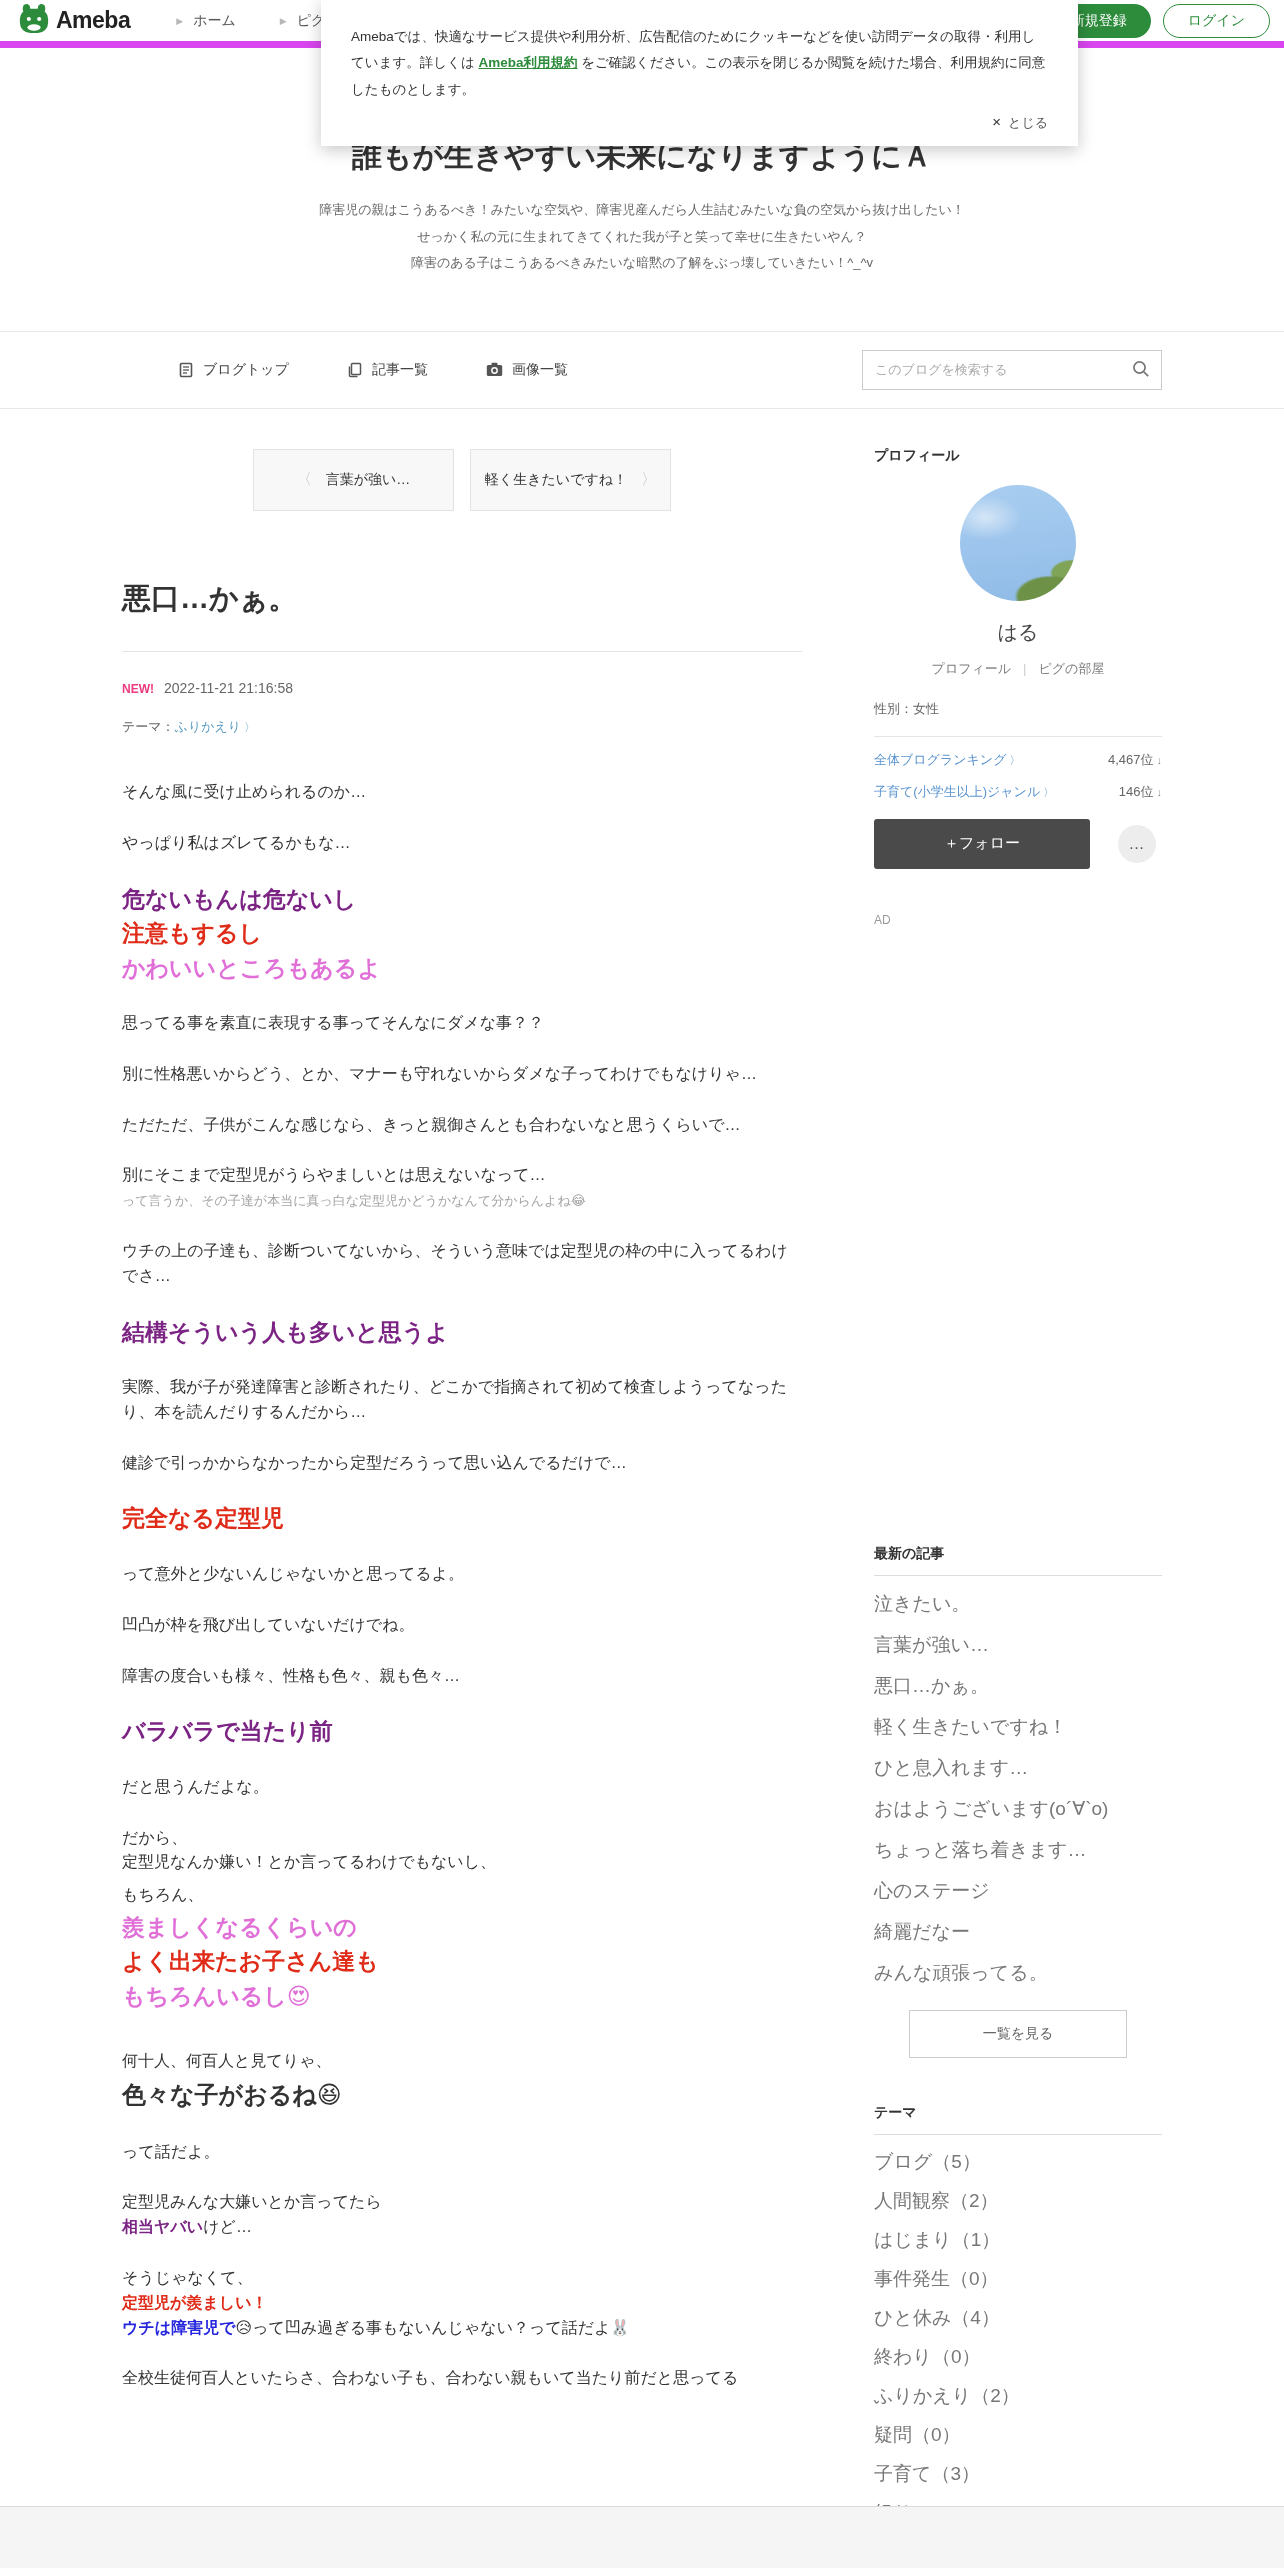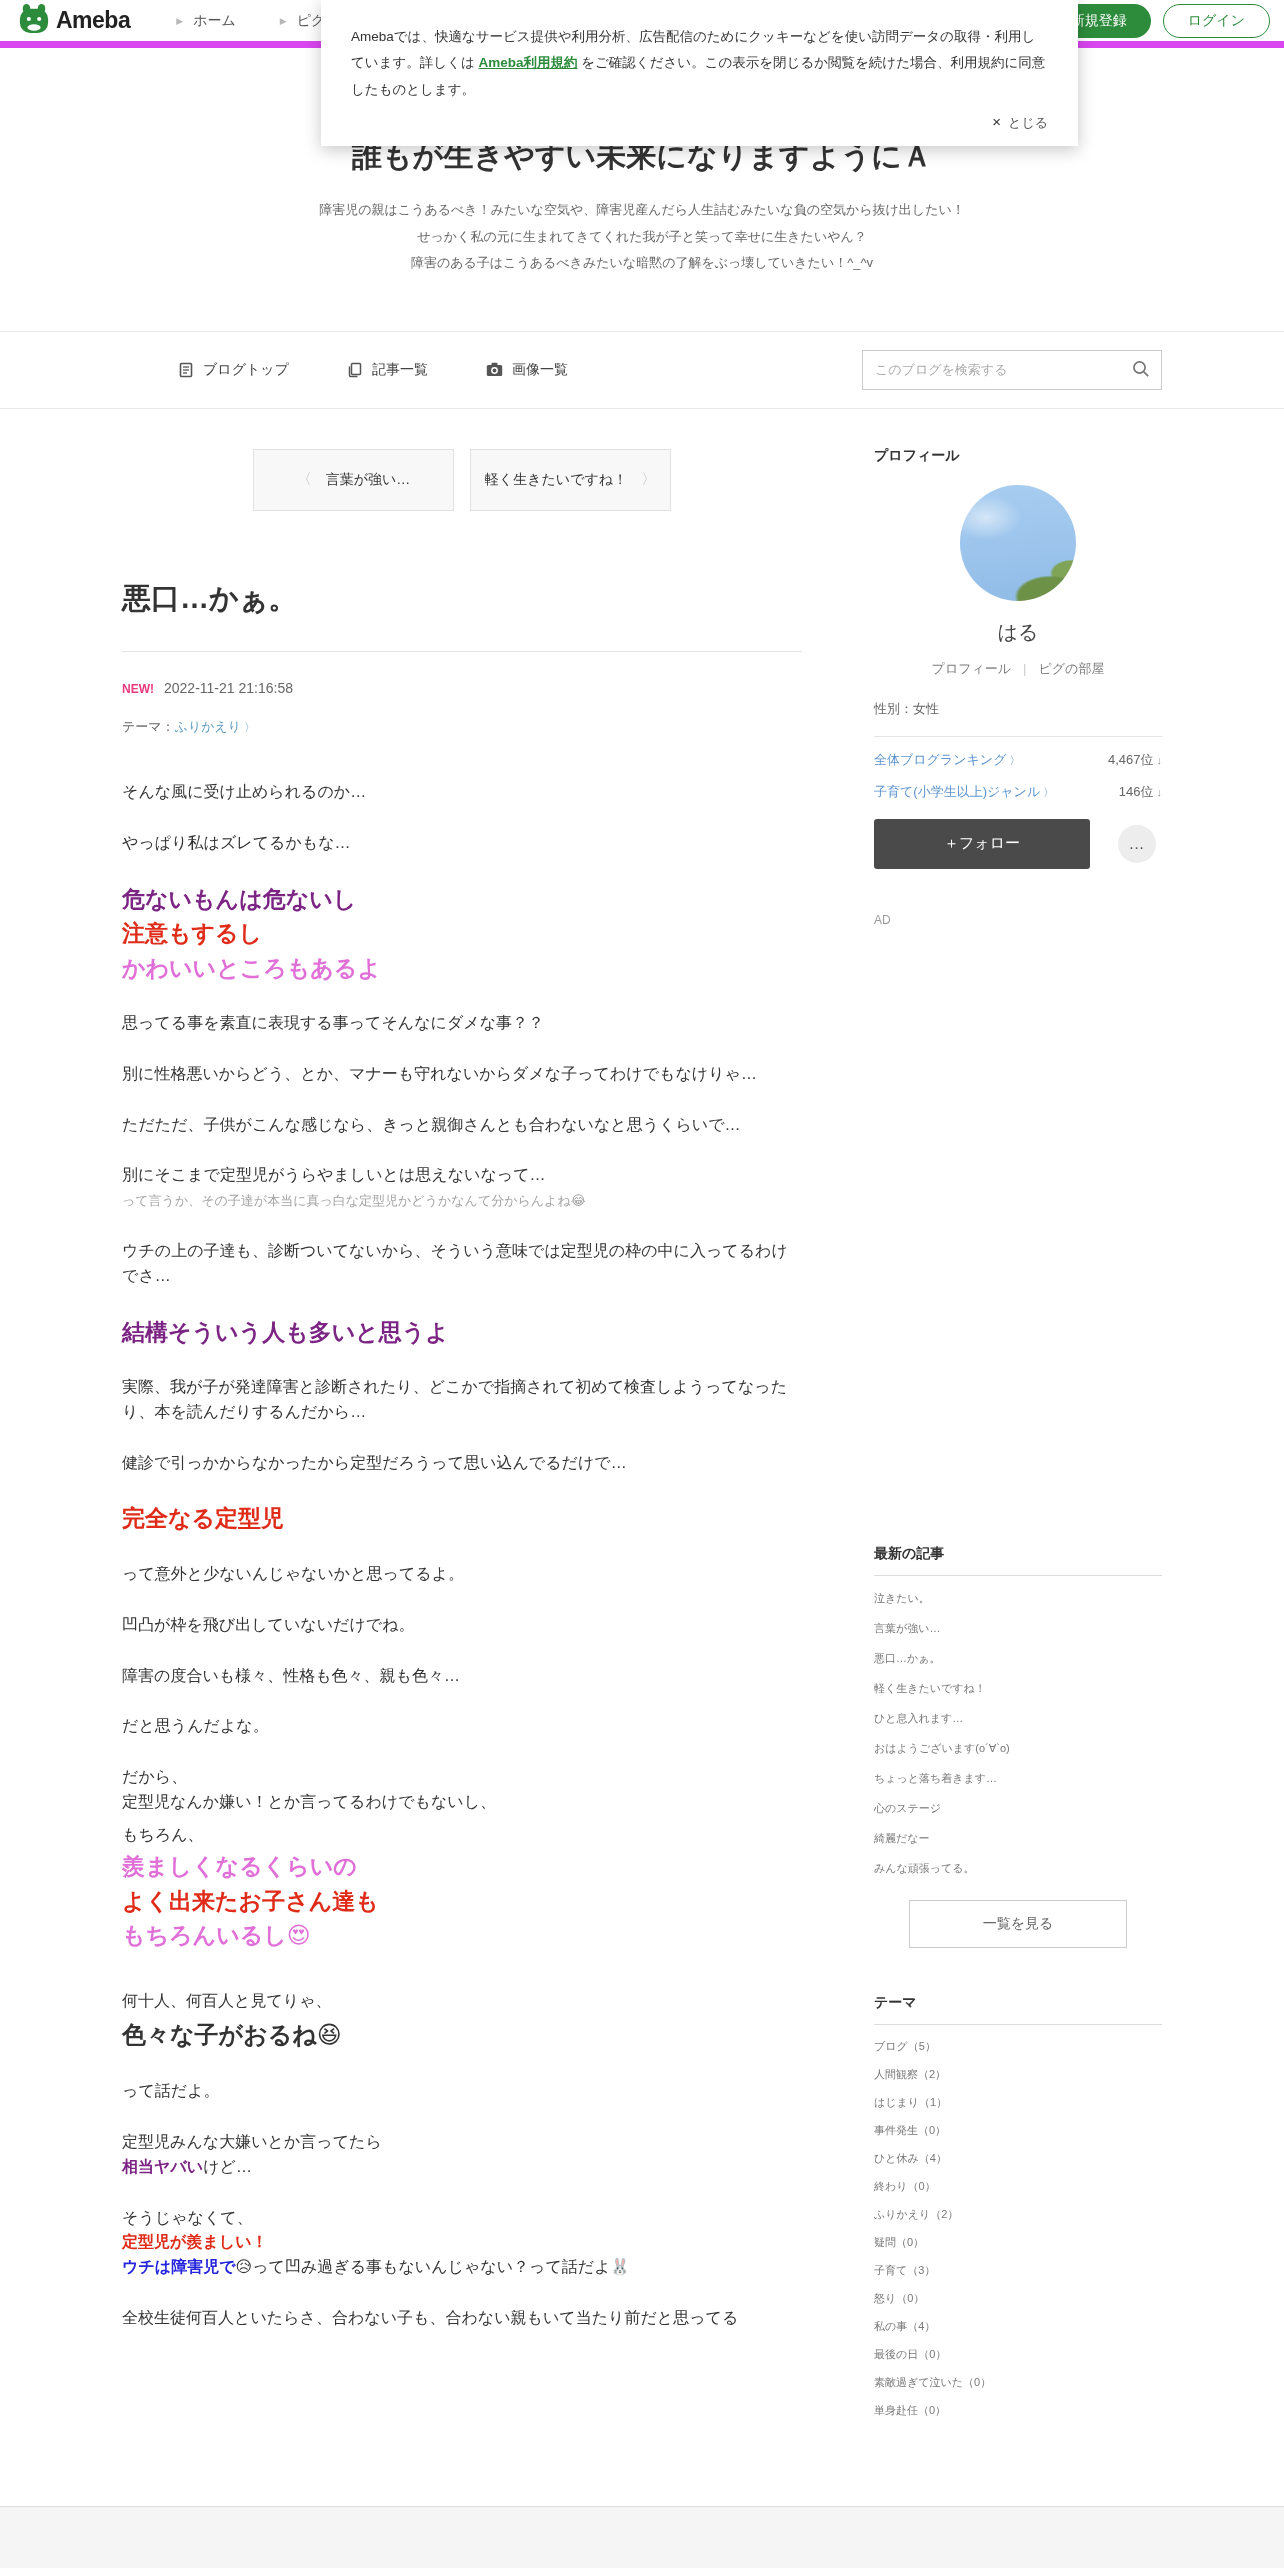--- a/index.html
+++ b/index.html
@@ -99,21 +99,21 @@
   .rank-value { color:#666; }
   .rank-arrow { color:#999; font-size:11px; margin-left:3px; }
   .follow-row { display:flex; align-items:center; gap:28px; margin-top:18px; }
   .follow-btn { width:216px; height:50px; background:#4a4a4a; color:#fff; font-size:15px;
     border:none; border-radius:3px; cursor:pointer; font-family:inherit; }
   .more-btn { width:38px; height:38px; border-radius:50%; background:#ededed; border:none;
     color:#555; font-size:16px; letter-spacing:1px; cursor:pointer; line-height:1; }
   .ad-label { margin-top:44px; font-size:12px; color:#9a9a9a; }
   .ad-slot { height:618px; }
   .side-list { list-style:none; padding:0; margin:14px 0 0; }
-  .side-list li { font-size:11px; color:#777; margin:15px 0; cursor:pointer; }
+  .side-list li { font-size:19px; color:#777; margin:15px 0; cursor:pointer; }
   .themes-list li { margin:13px 0; }
   .viewall { display:block; width:218px; height:48px; margin:24px auto 0; background:#fff;
     border:1px solid #ccc; color:#666; font-size:14px; cursor:pointer; font-family:inherit; }
   .section-gap { margin-top:46px; }
   
   .footer-band { position:absolute; left:0; right:0; bottom:0; height:62px;
     background:#f5f5f5; border-top:1px solid #dcdcdc; z-index:6; }
 </style>
 </head>
 <body>
@@ -253,20 +253,21 @@
           <p class="para"><span class="seg-n">別にそこまで定型児がうらやましいとは思えないなって…</span><span class="seg-gs">
 って言うか、その子達が本当に真っ白な定型児かどうかなんて分からんよね😂</span></p>
           <p class="para"><span class="seg-n">ウチの上の子達も、診断ついてないから、そういう意味では定型児の枠の中に入ってるわけでさ…</span></p>
           <p class="para"><span class="seg-hp">結構そういう人も多いと思うよ</span></p>
           <p class="para"><span class="seg-n">実際、我が子が発達障害と診断されたり、どこかで指摘されて初めて検査しようってなったり、本を読んだりするんだから…</span></p>
           <p class="para"><span class="seg-n">健診で引っかからなかったから定型だろうって思い込んでるだけで…</span></p>
           <p class="para"><span class="seg-hr">完全なる定型児</span></p>
           <p class="para"><span class="seg-n">って意外と少ないんじゃないかと思ってるよ。</span></p>
           <p class="para"><span class="seg-n">凹凸が枠を飛び出していないだけでね。</span></p>
           <p class="para"><span class="seg-n">障害の度合いも様々、性格も色々、親も色々…</span></p>
+          <p class="para"><span class="seg-hp">バラバラで当たり前</span></p>
           <p class="para"><span class="seg-n">だと思うんだよな。</span></p>
           <p class="para"><span class="seg-n">だから、
 定型児なんか嫌い！とか言ってるわけでもないし、
 もちろん、</span><span class="seg-hk">
 羨ましくなるくらいの</span><span class="seg-hr">
 よく出来たお子さん達も</span><span class="seg-hk">
 もちろんいるし😍</span></p>
           <p class="para"><span class="seg-n">何十人、何百人と見てりゃ、</span><span class="seg-bb">
 色々な子がおるね😆</span></p>
           <p class="para"><span class="seg-n">って話だよ。</span></p>

